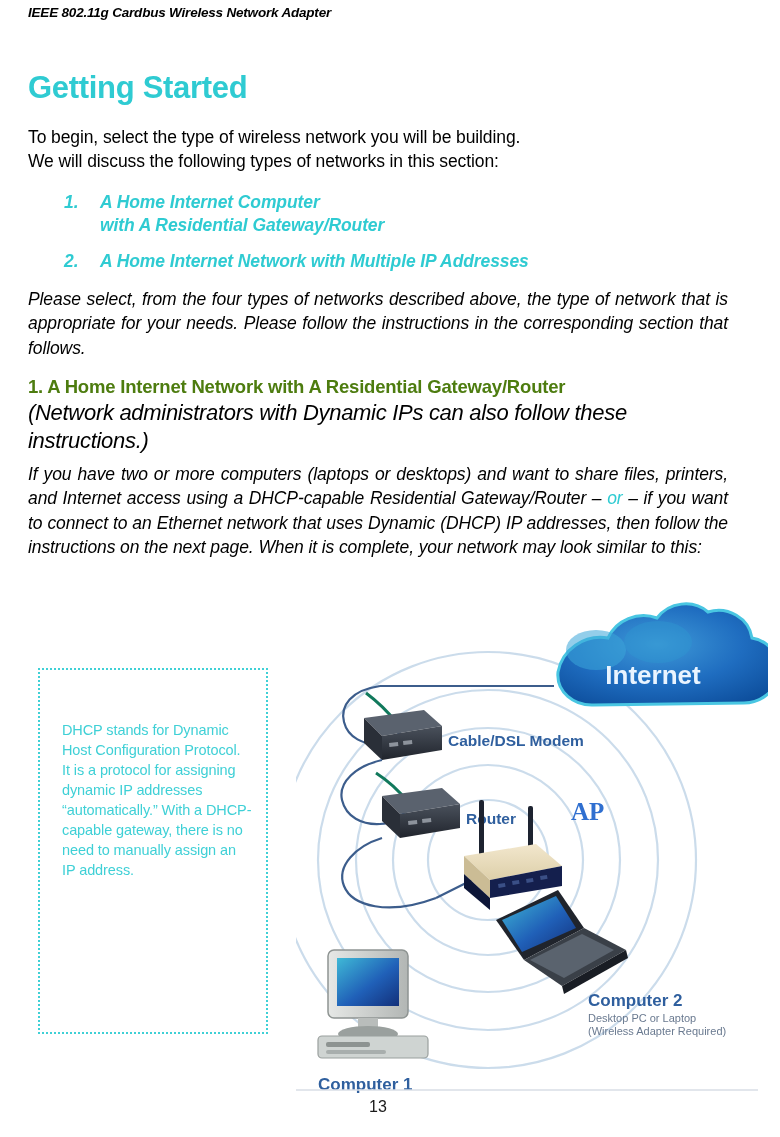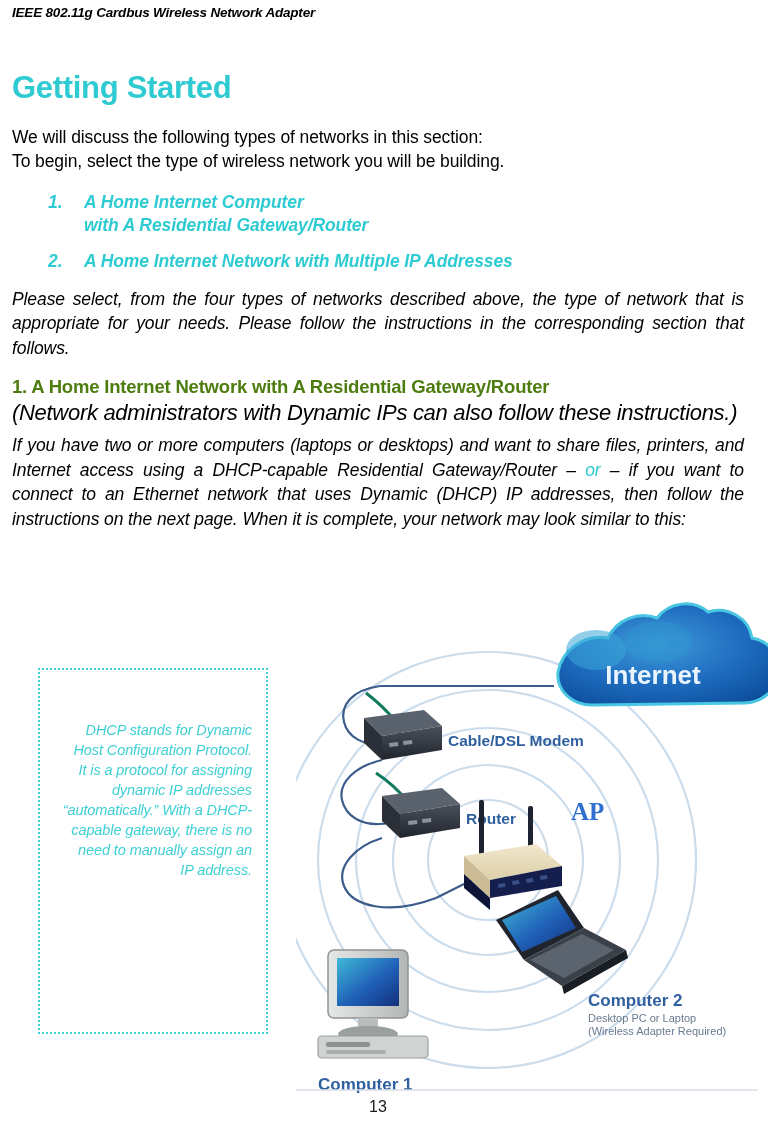--- a/index.html
+++ b/index.html
@@ -13,21 +13,21 @@
     position: relative;
     font-family: "Liberation Sans", sans-serif;
     color: #000000;
     overflow: hidden;
   }
   .page {
     position: relative;
     width: 756px;
     height: 1137px;
     box-sizing: border-box;
-    padding: 0 12px;
+    padding: 0 28px;
   }
 
   
   .running-header {
     font-size: 13.5px;
     font-weight: bold;
     font-style: italic;
     letter-spacing: -0.2px;
     padding-top: 6px;
     line-height: 1.1;
@@ -112,25 +112,23 @@
     top: 668px;
     width: 230px;
     height: 366px;
     border: 2px dotted #3fd0d6;
     box-sizing: border-box;
     padding: 50px 14px 10px 22px;
   }
   .callout-text {
     color: #3fd0d6;
     font-size: 14.5px;
-    font-style: italic;
     line-height: 1.38;
     white-space: pre-line;
     letter-spacing: -0.1px;
-    text-align: right;
   }
 
   
   .diagram {
     position: absolute;
     left: 296px;
     top: 598px;
     width: 472px;
     height: 495px;
   }
@@ -150,22 +148,22 @@
 </head>
 <body>
 
 <div class="page">
 
   <div class="running-header">IEEE 802.11g Cardbus Wireless Network Adapter</div>
 
   <h1 class="page-title">Getting Started</h1>
 
   <div class="intro">
+    <span class="line">To begin, select the type of wireless network you will be building.</span>
     <span class="line">We will discuss the following types of networks in this section:</span>
-    <span class="line">To begin, select the type of wireless network you will be building.</span>
   </div>
 
   <ol class="network-list">
     <li>
       <span class="num">1.</span>
       <span>A Home Internet Computer</span>
       <span class="l2">with A Residential Gateway/Router</span>
     </li>
     <li>
       <span class="num">2.</span>

